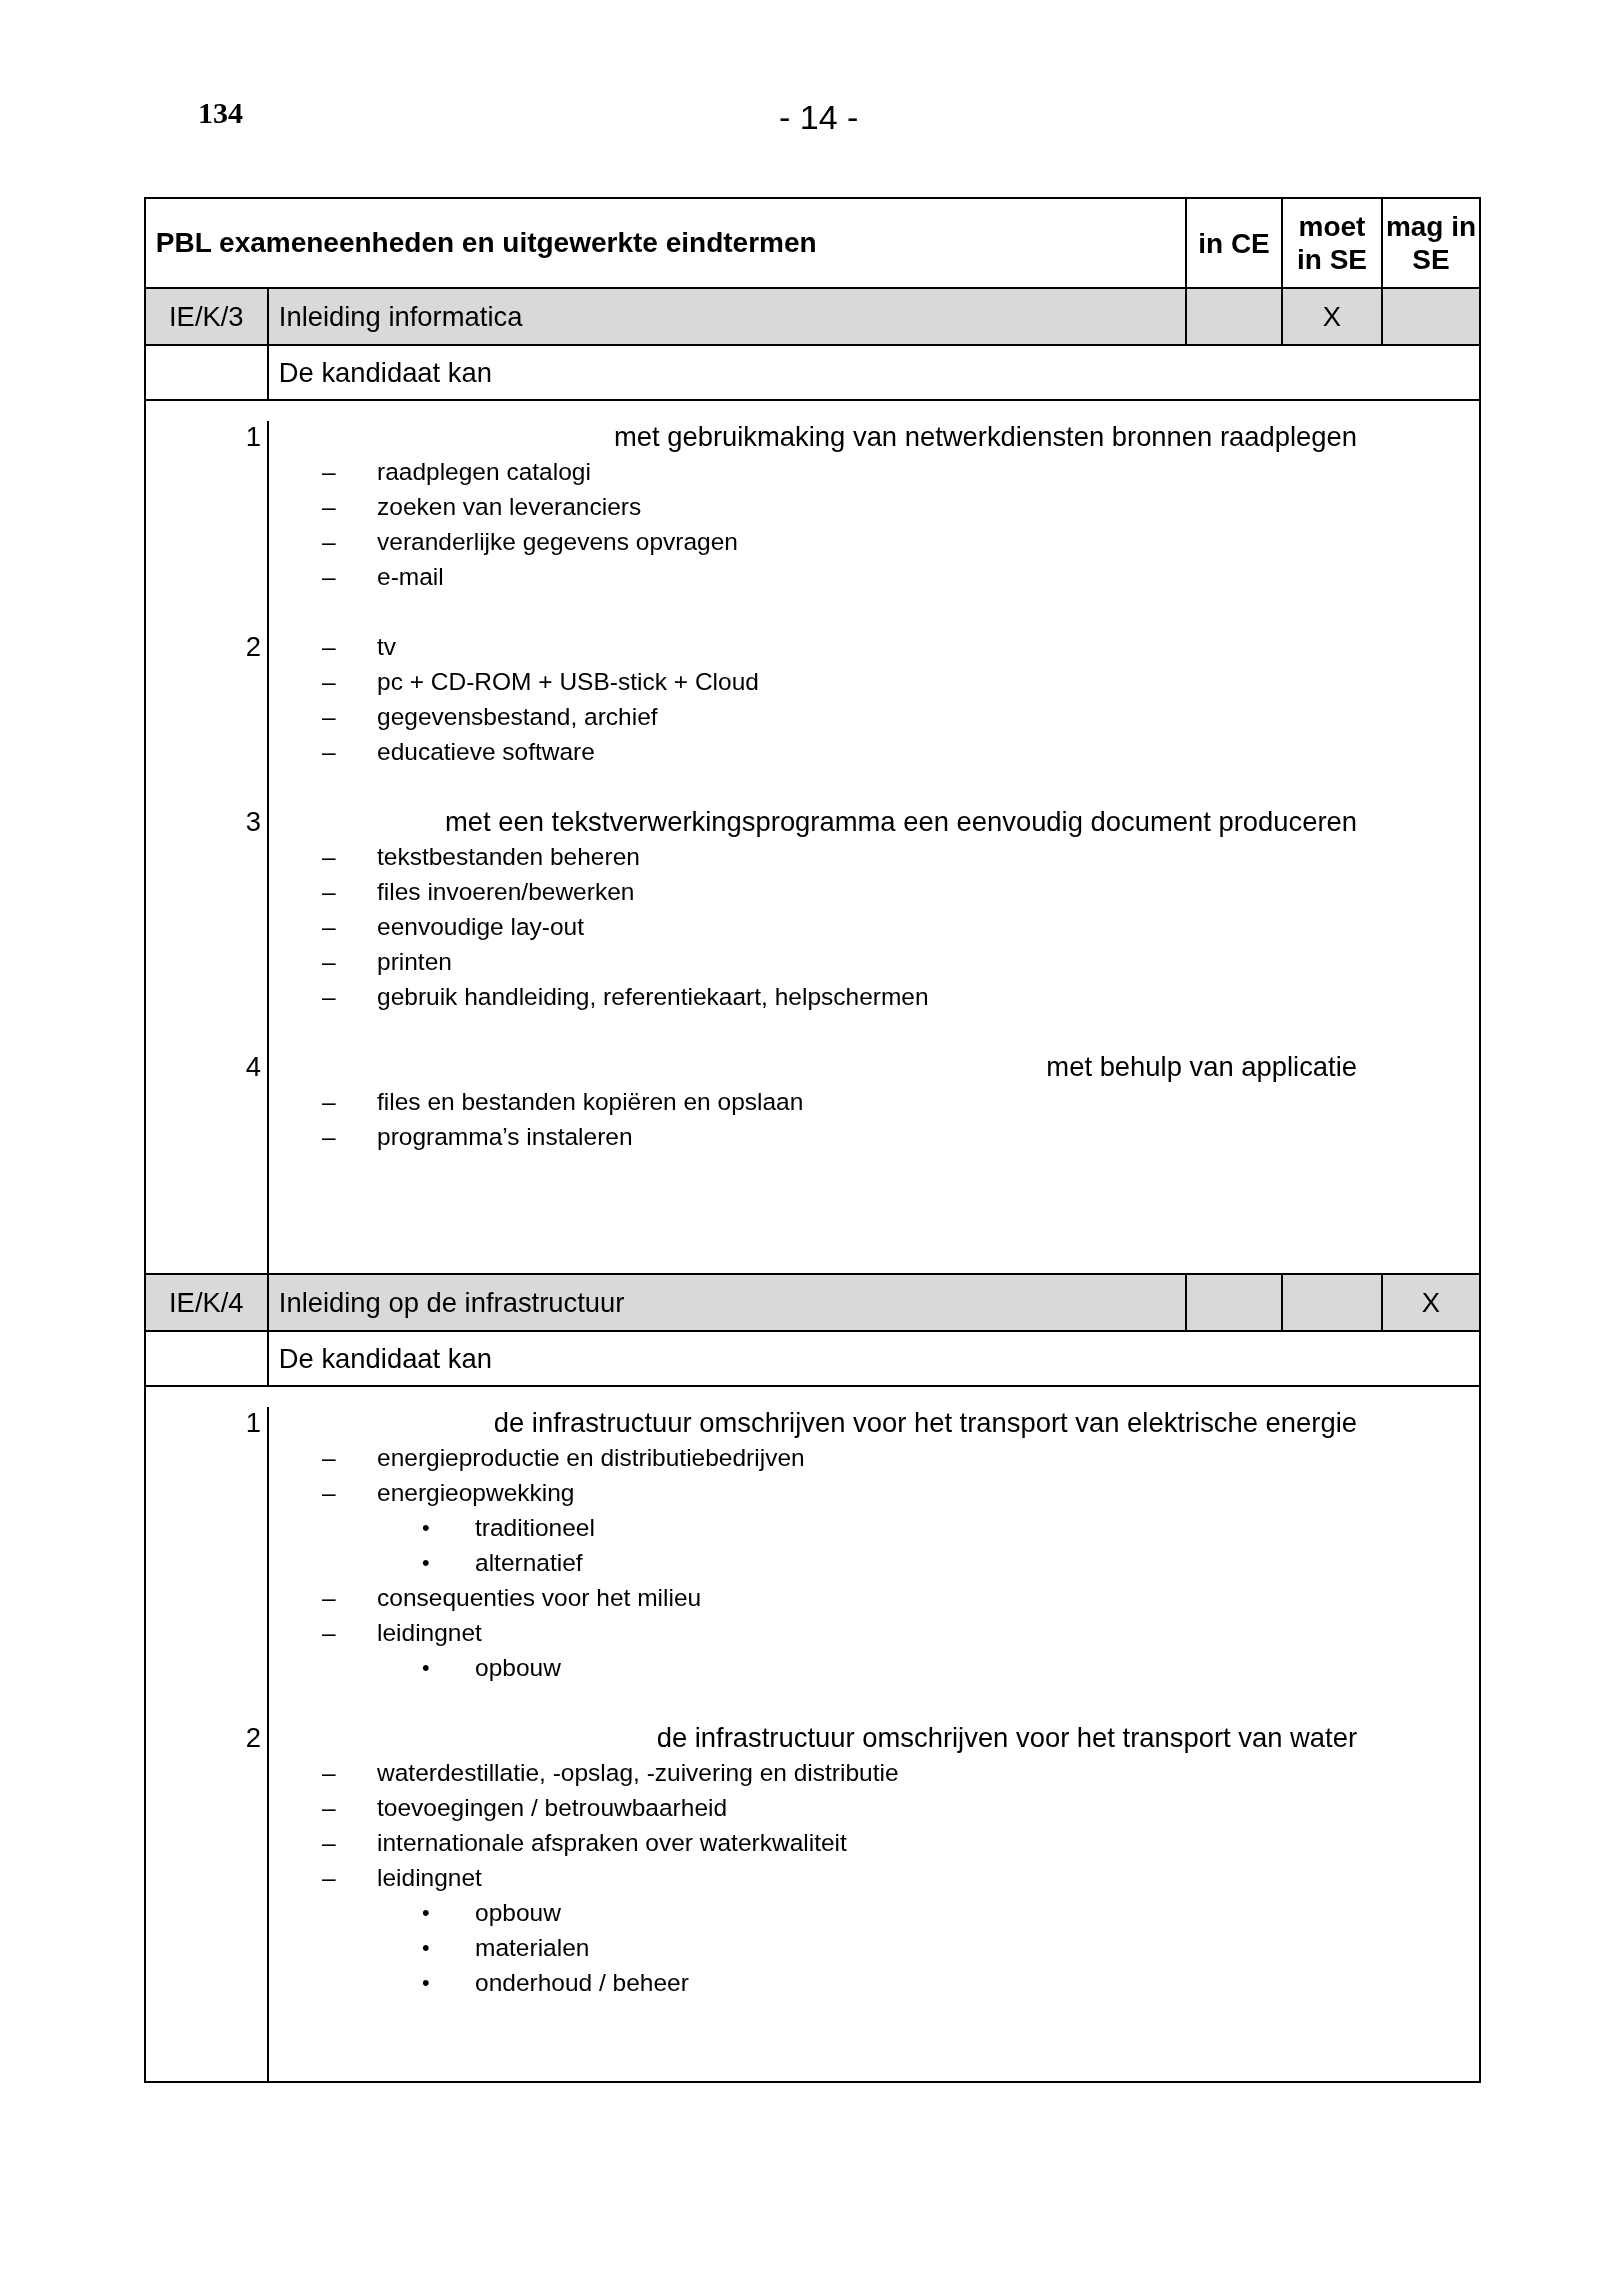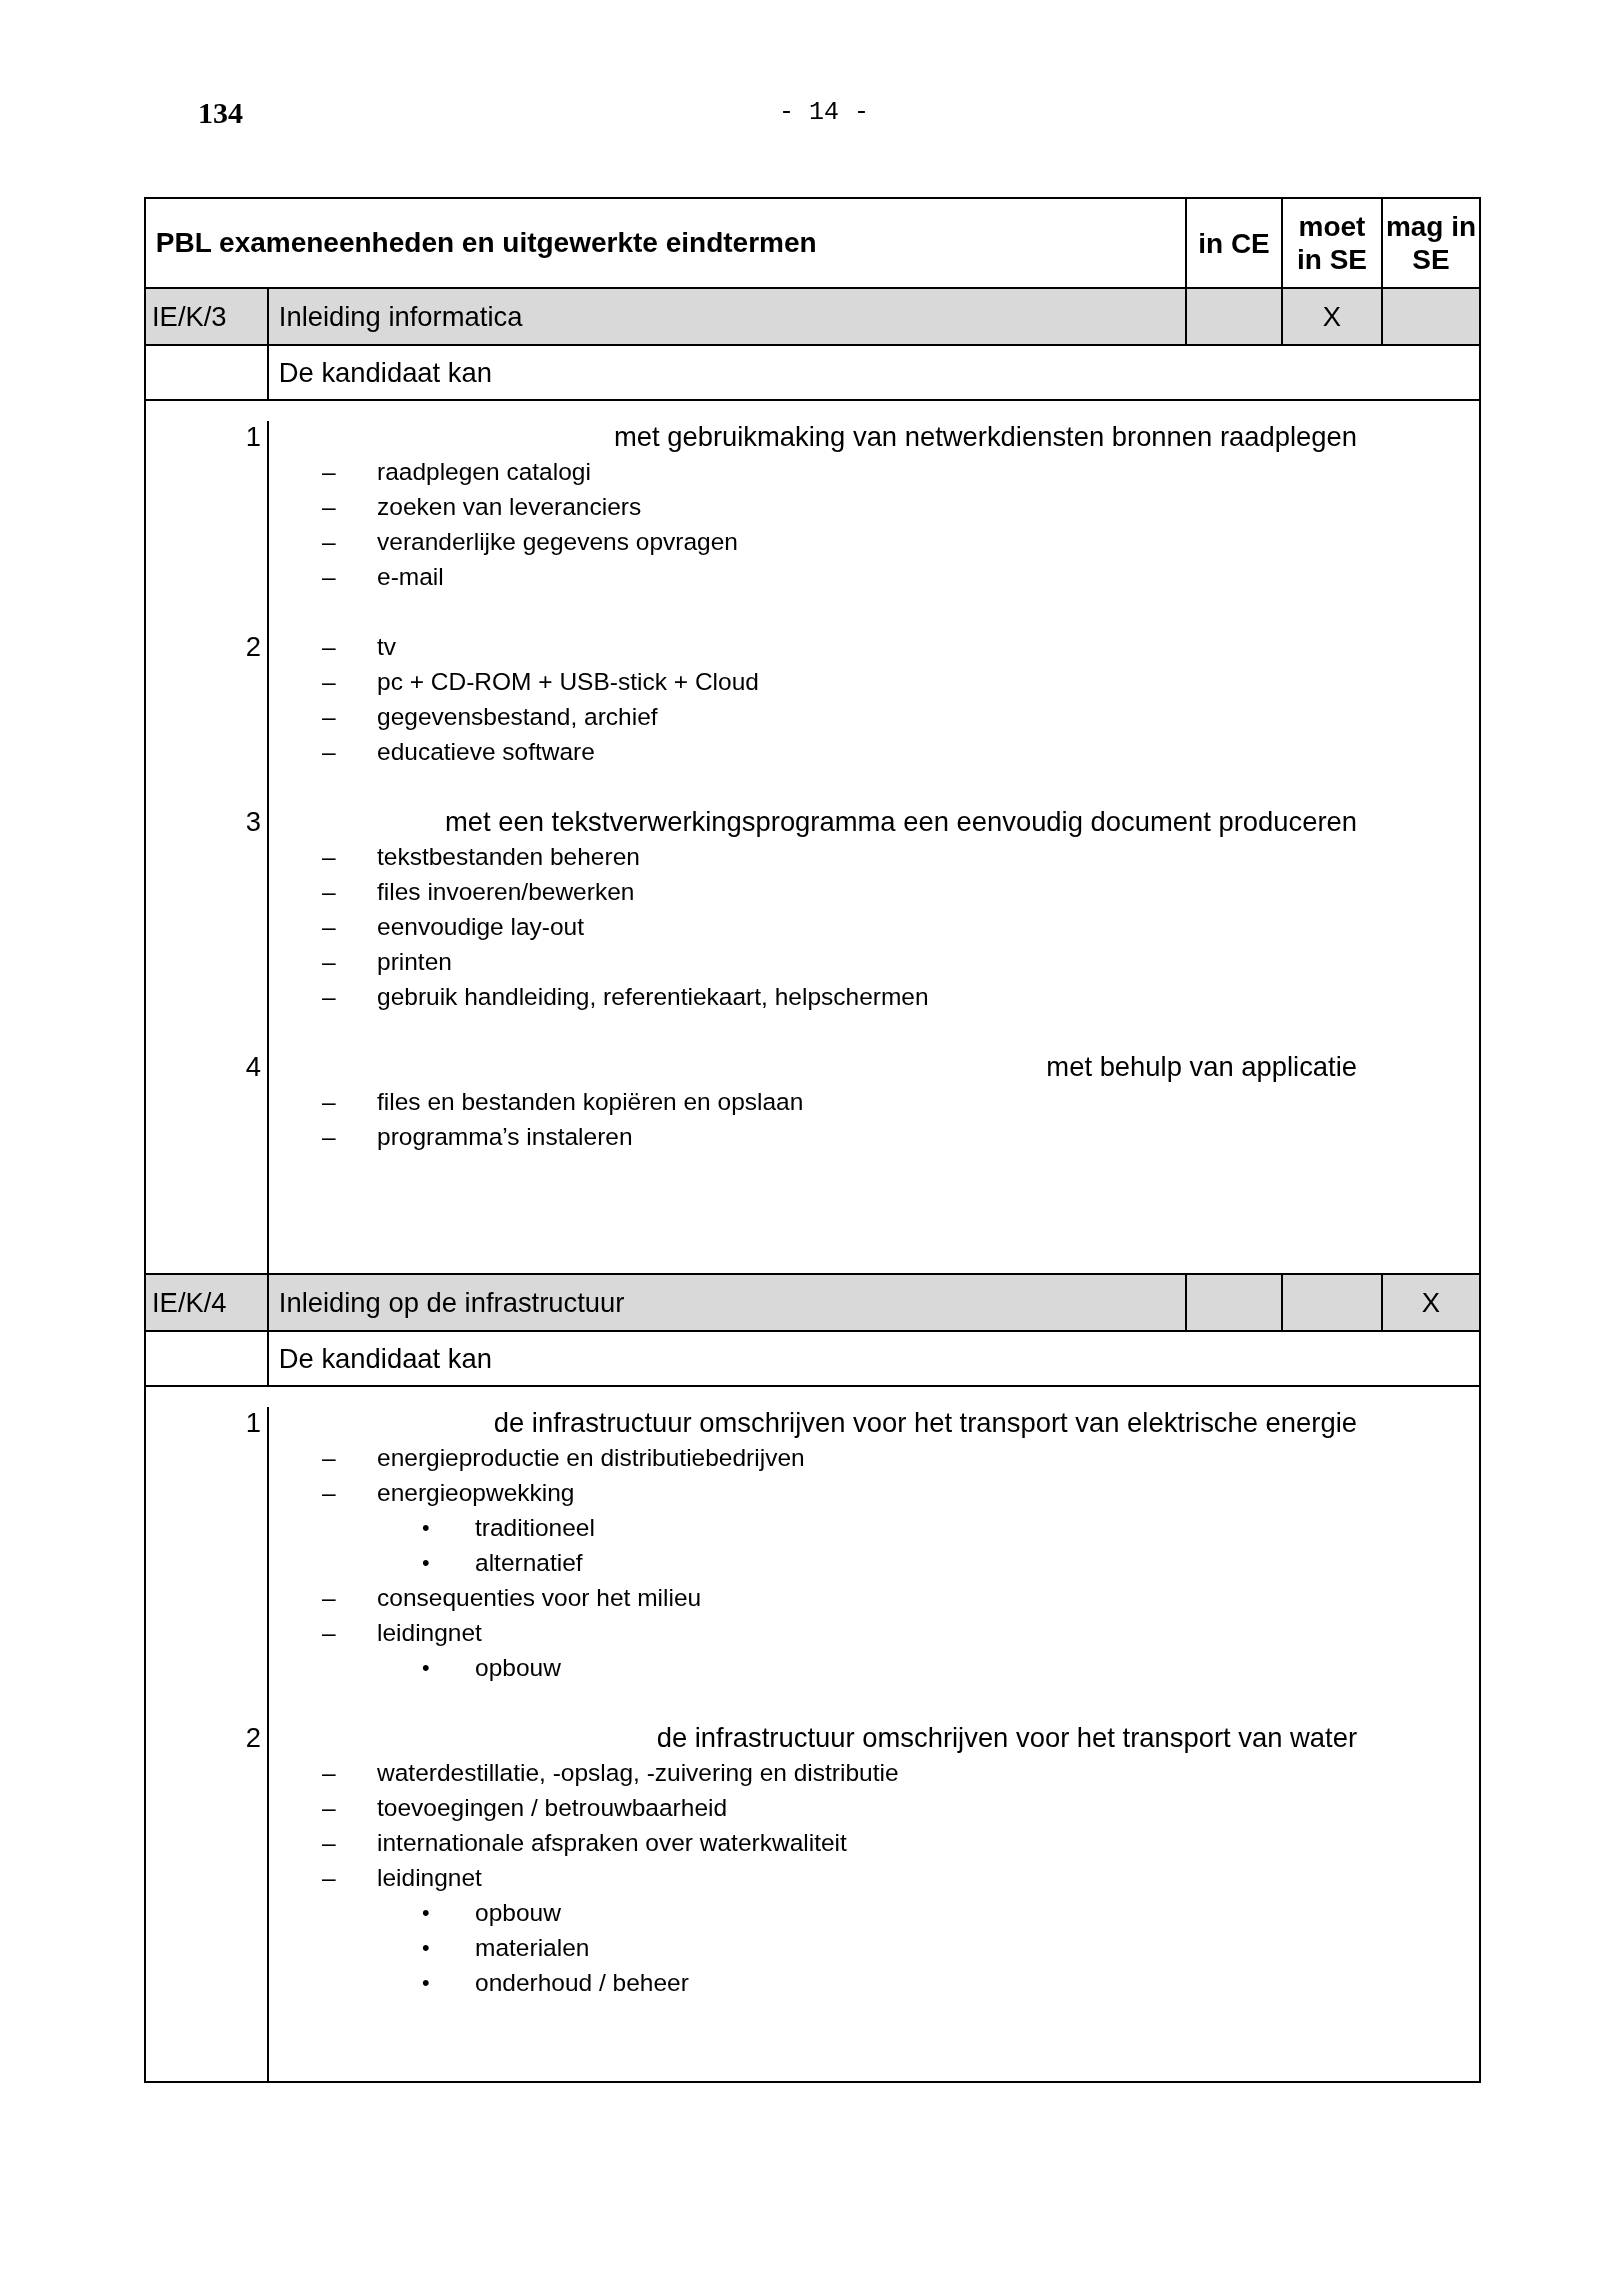--- a/index.html
+++ b/index.html
@@ -1,35 +1,35 @@
 <!DOCTYPE html>
 <html><head>
 <meta charset="utf-8">
 <style>
   html, body { margin: 0; padding: 0; background: #ffffff; }
   body { width: 1621px; height: 2293px; position: relative; overflow: hidden;
          font-family: "Liberation Sans", sans-serif; color: #000; }
   .page-num { position: absolute; left: 198px; top: 98px; font-family: "Liberation Serif", serif;
               font-weight: bold; font-size: 30px; line-height: 1; }
-  .page-center { position: absolute; left: 779px; top: 100px; font-family: Liberation Mono, monospace;
-                 font-size: 25px; line-height: 1; }
+  .page-center { position: absolute; left: 779px; top: 100px; font-family: Liberation Sans, sans-serif;
+                 font-size: 34px; line-height: 1; }
   .tbl { position: absolute; left: 144px; top: 197px; width: 1337px; border: 2.9px solid #000; box-sizing: border-box; }
   .row { position: relative; display: flex; box-sizing: border-box; border-bottom: 2px solid #000; }
   .row:last-child { border-bottom: none; }
   .cell { box-sizing: border-box; }
   .hdr { height: 90px; }
   .hdr .c-title { width: 1041px; border-right: 2px solid #000; font-weight: bold; font-size: 28px;
                   display: flex; align-items: center; padding-left: 9.8px; }
   .hdr .c-flag { font-weight: bold; font-size: 28px; display: flex; align-items: center; justify-content: center;
                  text-align: center; line-height: 33px; }
   .c-ce { width: 96px; border-right: 2px solid #000; }
   .c-moet { width: 100px; border-right: 2px solid #000; }
   .c-mag { flex: 1; }
   .sec { height: 57px; background: #d9d9d9; }
-  .sec .c-code { width: 123px; border-right: 2px solid #000; font-size: 27.4px; display: flex; align-items: center; padding-left: 6px; }
+  .sec .c-code { width: 123px; border-right: 2px solid #000; font-size: 27.4px; display: flex; align-items: center; padding-left: 23px; }
   .sec .c-name { width: 918px; border-right: 2px solid #000; font-size: 27.4px; display: flex; align-items: center; padding-left: 9.8px; }
   .sec .c-flag { font-size: 27.4px; display: flex; align-items: center; justify-content: center; }
   .intro { height: 55px; }
   .intro .c-code { width: 123px; border-right: 2px solid #000; }
   .intro .c-text { flex: 1; font-size: 27.4px; display: flex; align-items: center; padding-left: 9.8px; }
   .content .c-code { width: 123px; border-right: 2px solid #000; }
   .content .c-text { flex: 1; }
   .content { padding: 19.6px 0 0 0; }
   .content1 { height: 874px; }
   .content2 { height: 694px; }

